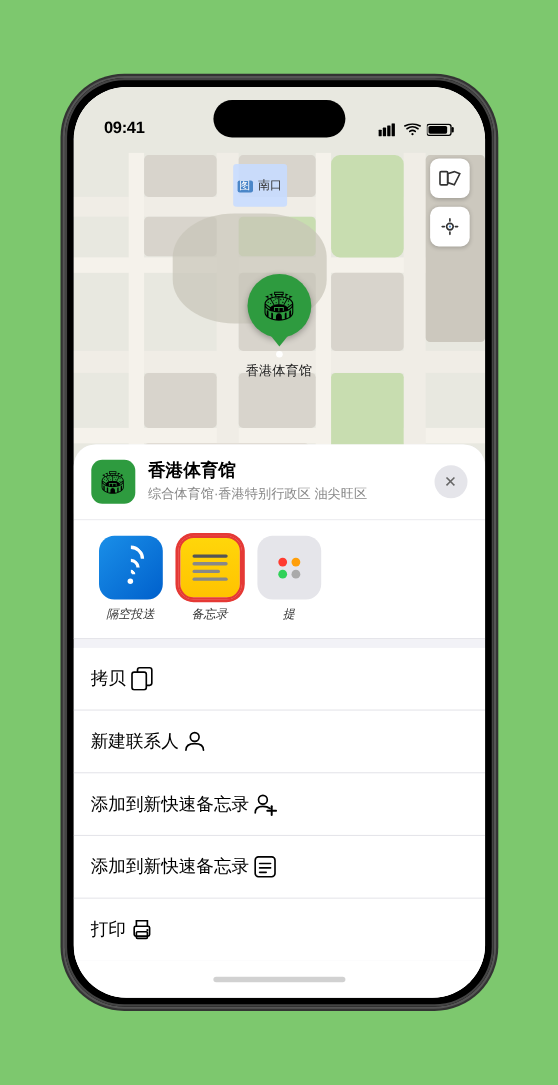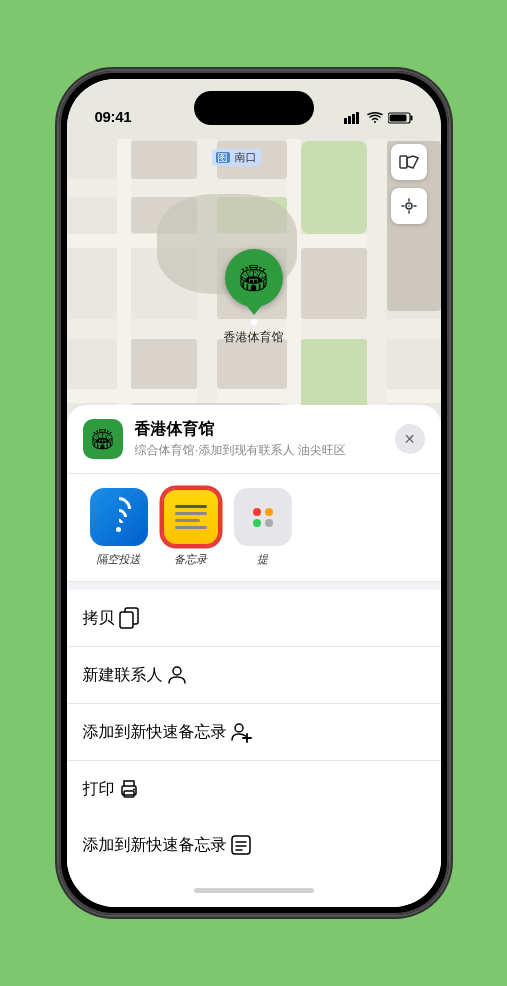--- a/index.html
+++ b/index.html
@@ -103,21 +103,21 @@
       position: absolute;
       background: #c8ddb0;
       border-radius: 4px;
     }
 
     .map-label {
       position: absolute;
       font-size: 11px;
       color: #333;
       background: rgba(200,220,255,0.9);
-      padding: 1px 4px;
+      padding: 12px 4px;
       border-radius: 3px;
       top: 70px;
       left: 145px;
     }
 
     
     .map-controls {
       position: absolute;
       right: 14px;
       top: 65px;
@@ -513,21 +513,21 @@
 
     <div class="bottom-sheet">
 
       <div class="venue-card">
         <div class="venue-card-left">
           <div class="venue-thumb">
             <span>🏟</span>
           </div>
           <div class="venue-info-text">
             <div class="venue-name">香港体育馆</div>
-            <div class="venue-sub">综合体育馆·添加到现有联系人 油尖旺区</div>
+            <div class="venue-sub">综合体育馆·香港特别行政区 油尖旺区</div>
           </div>
         </div>
         <div class="close-btn">✕</div>
       </div>
 
       <div class="share-section">
         <div class="share-row">
 
           <div class="share-item">
             <div class="share-icon-wrap airdrop">
@@ -600,44 +600,44 @@
           <div class="action-icon">
             <svg width="22" height="22" viewBox="0 0 22 22">
                 <circle cx="9" cy="7" r="4" fill="none" stroke="#000" stroke-width="1.5"></circle>
                 <path d="M2 19 Q2 13 9 13 Q13 13 15.5 15" fill="none" stroke="#000" stroke-width="1.5" stroke-linecap="round"></path>
                 <line x1="17" y1="13" x2="17" y2="21" stroke="#000" stroke-width="1.8" stroke-linecap="round"></line>
                 <line x1="13" y1="17" x2="21" y2="17" stroke="#000" stroke-width="1.8" stroke-linecap="round"></line>
               </svg>
           </div>
         </div>
 
+        <div class="action-item">
+          <span class="action-text">添加到新快速备忘录</span>
+          <div class="action-icon">
+            <svg width="22" height="22" viewBox="0 0 22 22">
+                <rect x="2" y="2" width="18" height="18" rx="3" fill="none" stroke="#000" stroke-width="1.5"></rect>
+                <line x1="6" y1="8" x2="16" y2="8" stroke="#000" stroke-width="1.5" stroke-linecap="round"></line>
+                <line x1="6" y1="12" x2="16" y2="12" stroke="#000" stroke-width="1.5" stroke-linecap="round"></line>
+                <line x1="6" y1="16" x2="12" y2="16" stroke="#000" stroke-width="1.5" stroke-linecap="round"></line>
+              </svg>
+          </div>
+        </div>
+
         <div class="action-item" style="border-bottom:none;">
           <span class="action-text">打印</span>
           <div class="action-icon">
             <svg width="22" height="22" viewBox="0 0 22 22">
                 <rect x="4" y="8" width="14" height="9" rx="1.5" fill="none" stroke="#000" stroke-width="1.5"></rect>
                 <path d="M6 8 L6 3 L16 3 L16 8" fill="none" stroke="#000" stroke-width="1.5"></path>
                 <rect x="6" y="13" width="10" height="6" rx="1" fill="none" stroke="#000" stroke-width="1.5"></rect>
                 <circle cx="16" cy="11.5" r="1" fill="#000"></circle>
               </svg>
           </div>
         </div>
 
-        <div class="action-item">
-          <span class="action-text">添加到新快速备忘录</span>
-          <div class="action-icon">
-            <svg width="22" height="22" viewBox="0 0 22 22">
-                <rect x="2" y="2" width="18" height="18" rx="3" fill="none" stroke="#000" stroke-width="1.5"></rect>
-                <line x1="6" y1="8" x2="16" y2="8" stroke="#000" stroke-width="1.5" stroke-linecap="round"></line>
-                <line x1="6" y1="12" x2="16" y2="12" stroke="#000" stroke-width="1.5" stroke-linecap="round"></line>
-                <line x1="6" y1="16" x2="12" y2="16" stroke="#000" stroke-width="1.5" stroke-linecap="round"></line>
-              </svg>
-          </div>
-        </div>
-
       </div>
 
       <div class="home-indicator">
         <div class="home-bar"></div>
       </div>
 
     </div>
   </div>
 </div>
 

